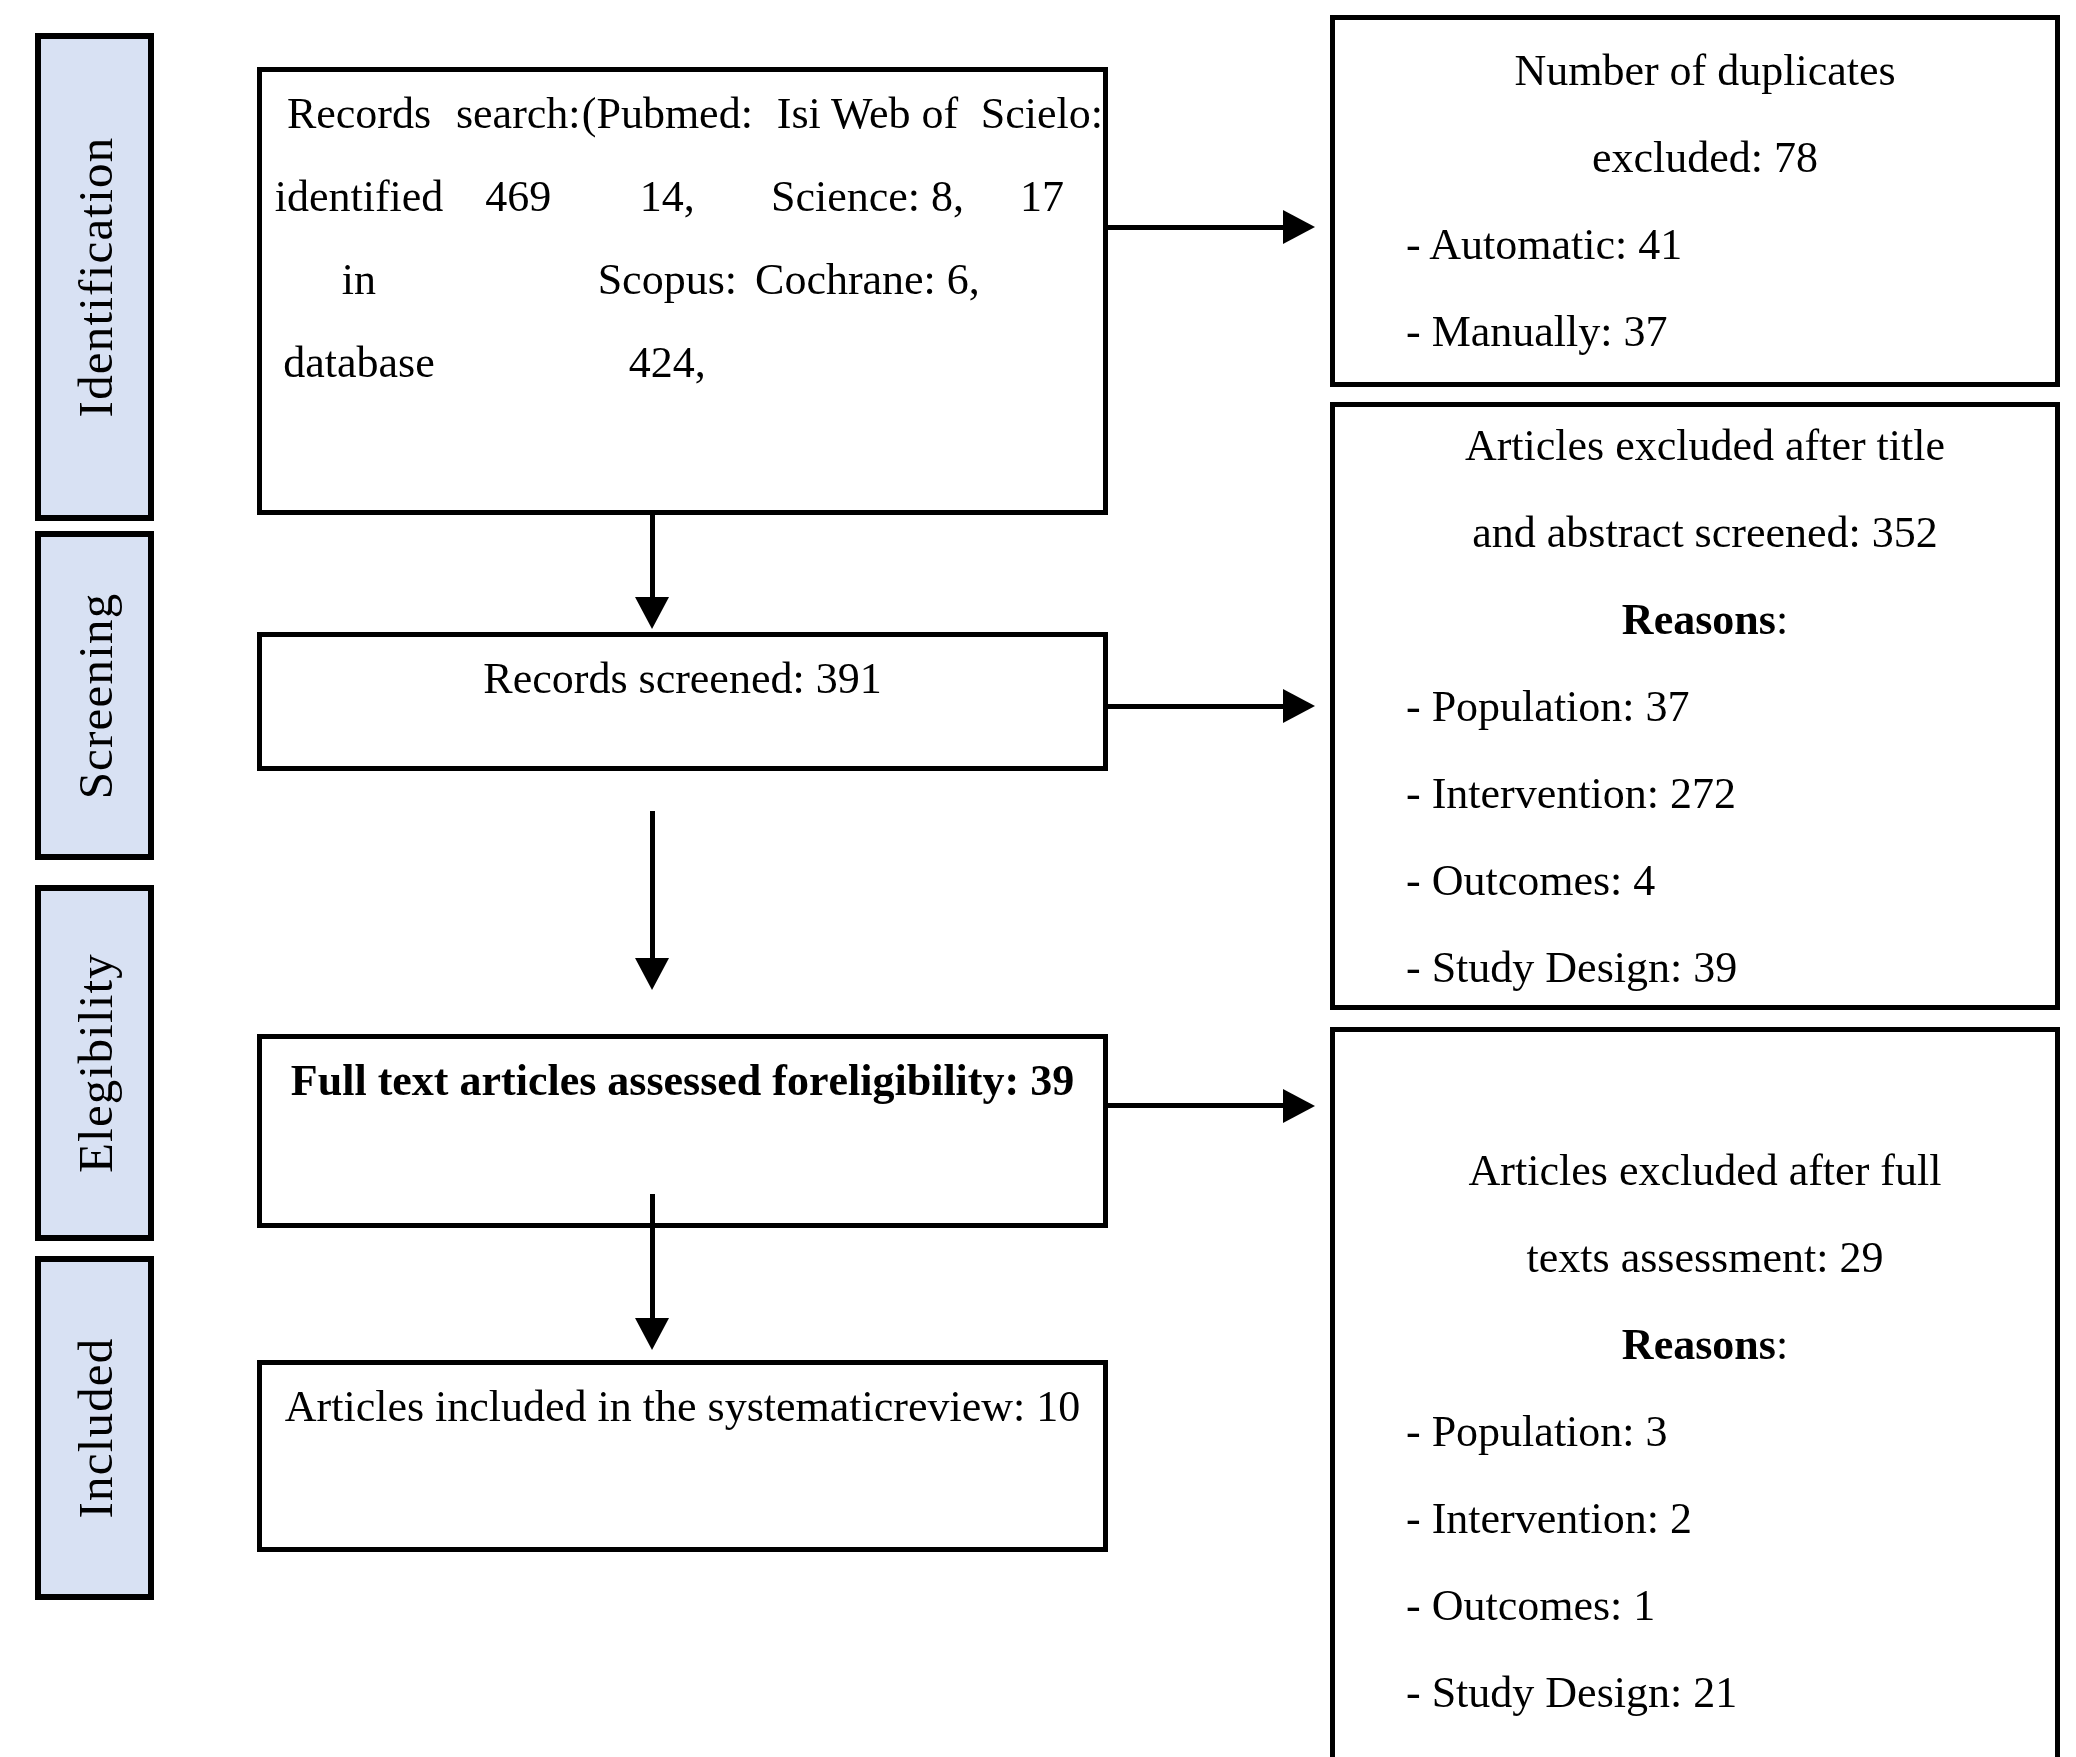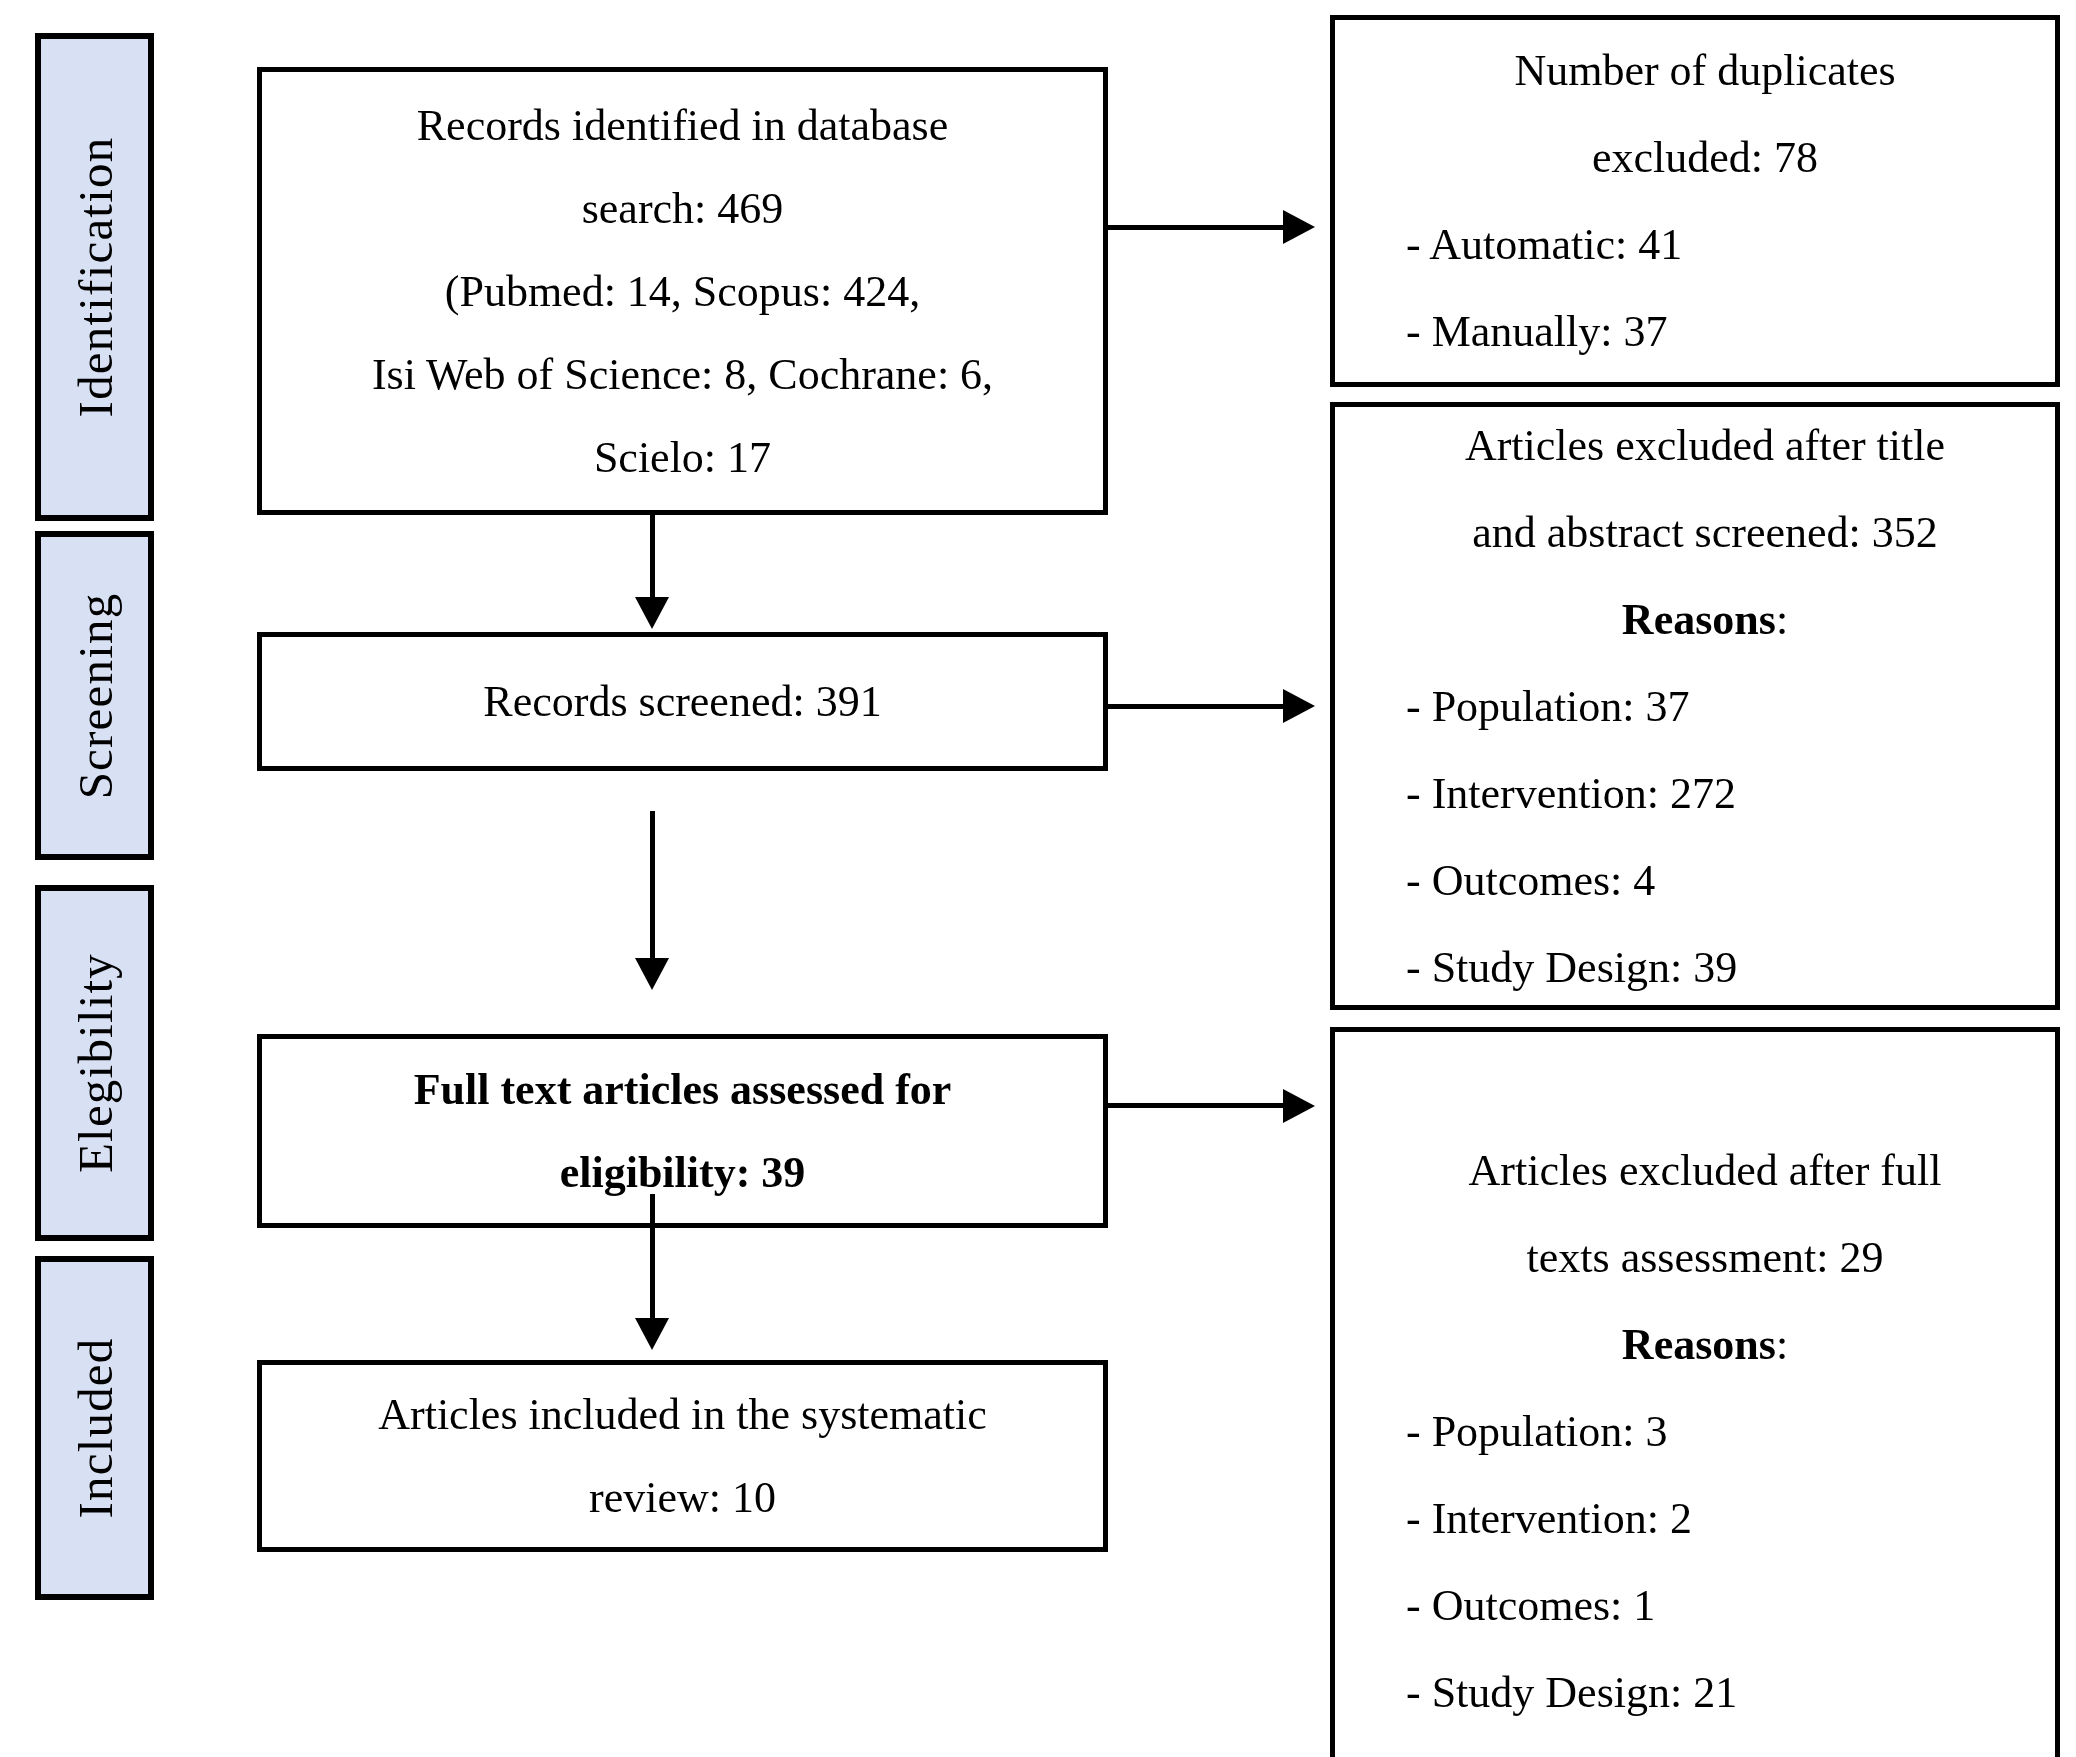--- a/index.html
+++ b/index.html
@@ -26,21 +26,21 @@
     white-space:nowrap;
     letter-spacing:1.2px;
   }
   
   .mbox{
     position:absolute;
     left:257px;width:851px;
     background:#ffffff;
     border:5.5px solid #000000;
     box-sizing:border-box;
-    display:flex;flex-direction:column;justify-content:center;
+    display:flex;flex-direction:row;justify-content:center;
     text-align:center;
     font-size:44px;
   }
   .mbox .line{line-height:83px;}
   
   .sbox{
     position:absolute;
     left:1330px;width:730px;
     background:#ffffff;
     border:5.5px solid #000000;

